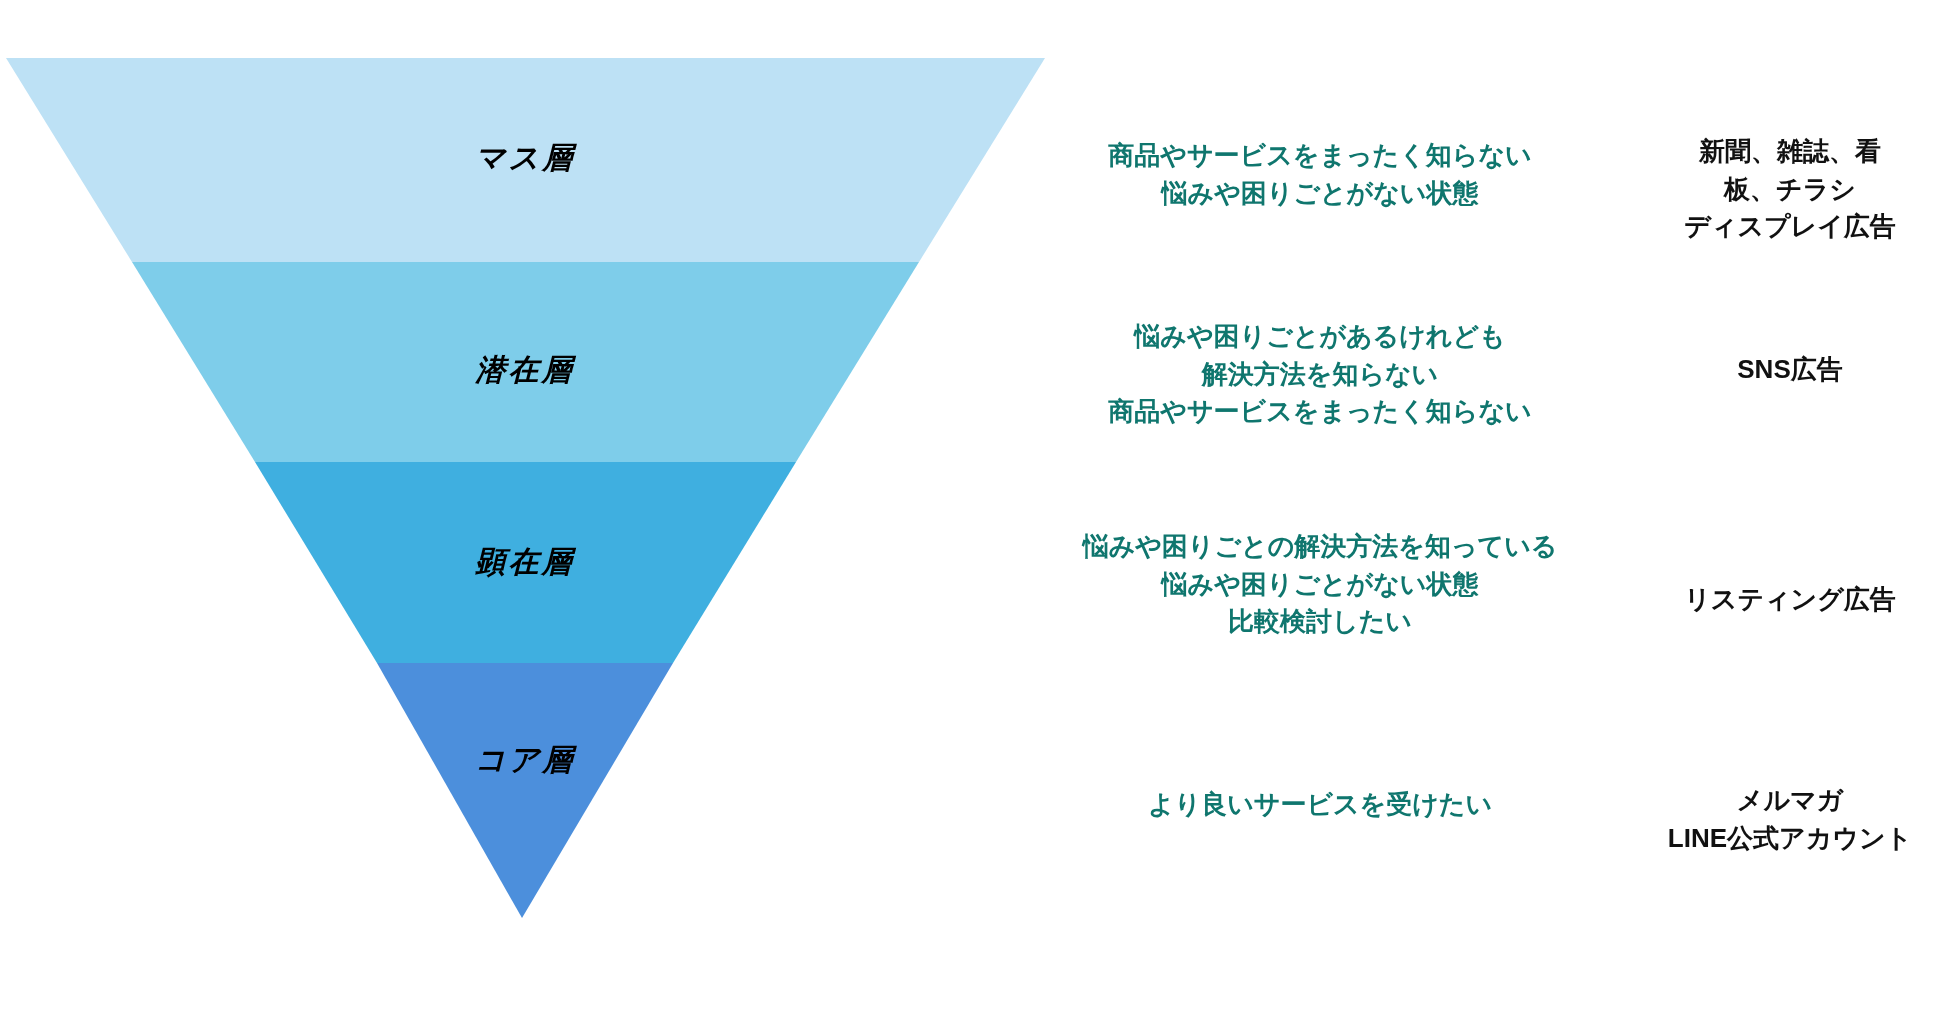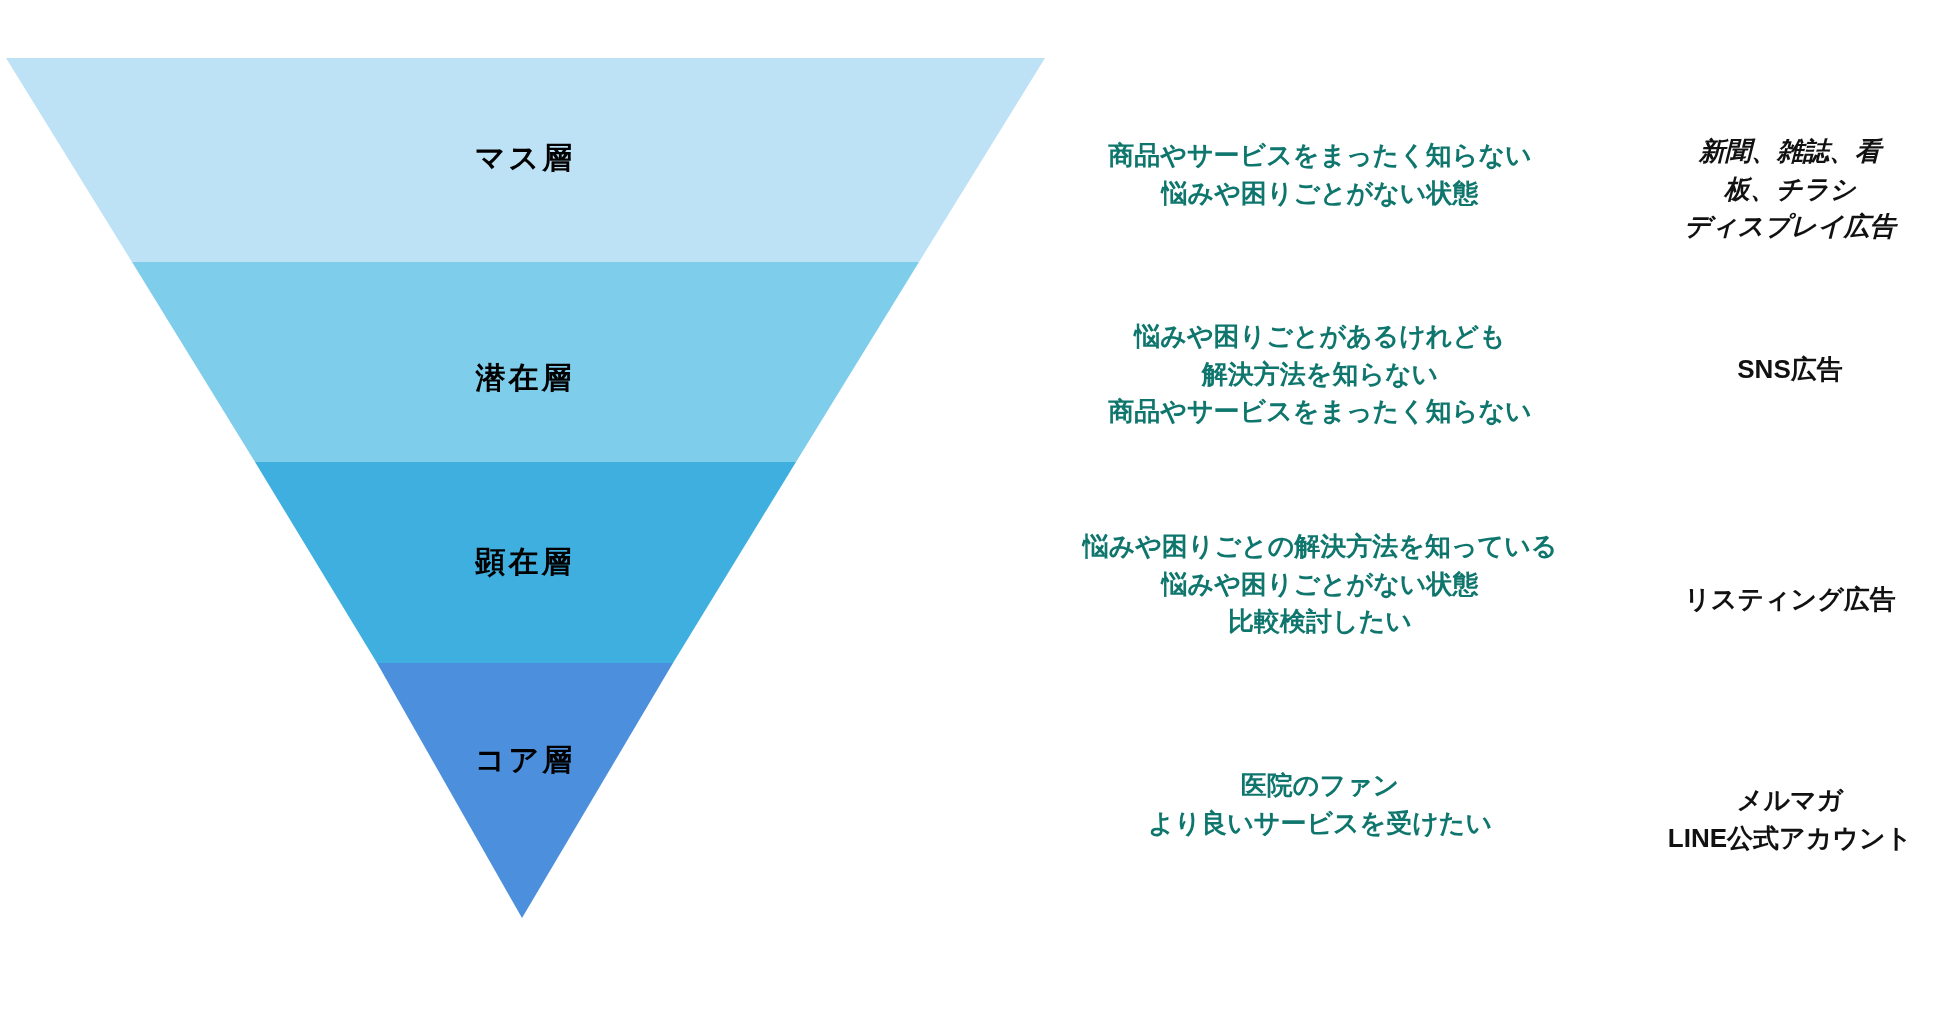--- a/index.html
+++ b/index.html
@@ -38,20 +38,21 @@
   .funnel-stage-label {
     position: absolute;
     text-align: center;
     font-weight: bold;
     font-size: 30px;
     letter-spacing: 3px;
     color: #000000;
     white-space: nowrap;
     transform: translate(-50%, -50%);
     pointer-events: none;
+    font-style: italic;
   }
 
   
   .desc-col {
     position: absolute;
     left: 1020px;
     width: 600px;
     text-align: center;
     font-weight: bold;
     font-size: 26px;
@@ -85,21 +86,21 @@
       <polygon points="6,58 1045,58 919,262 132,262" fill="#BDE1F5"></polygon>
 
       <polygon points="132,262 919,262 796,462 255,462" fill="#7ECDEA"></polygon>
 
       <polygon points="255,462 796,462 673,663 377,663" fill="#3FAFE0"></polygon>
 
       <polygon points="377,663 673,663 522,918" fill="#4C8FDC"></polygon>
     </svg>
 
     <div class="funnel-stage-label" style="left:525px; top:158px;">マス層</div>
-    <div class="funnel-stage-label" style="left:525px; top:370px;margin-top:8px;">潜在層</div>
+    <div class="funnel-stage-label" style="left:525px; top:370px;">潜在層</div>
     <div class="funnel-stage-label" style="left:525px; top:562px;">顕在層</div>
     <div class="funnel-stage-label" style="left:525px; top:760px;text-align:right;">コア層</div>
   </div>
 
   <div class="desc-col" style="top:175px;">
     <span class="text-line">商品やサービスをまったく知らない</span>
     <span class="text-line">悩みや困りごとがない状態</span>
   </div>
 
   <div class="desc-col" style="top:375px;">
@@ -108,25 +109,24 @@
     <span class="text-line">商品やサービスをまったく知らない</span>
   </div>
 
   <div class="desc-col" style="top:585px;">
     <span class="text-line">悩みや困りごとの解決方法を知っている</span>
     <span class="text-line">悩みや困りごとがない状態</span>
     <span class="text-line">比較検討したい</span>
   </div>
 
   <div class="desc-col" style="top:805px;">
-    <span class="text-line">医院のファン</span>
     <span class="text-line">より良いサービスを受けたい</span>
   </div>
 
-  <div class="channel-col" style="top:190px;font-style:italic;">
+  <div class="channel-col" style="top:190px;">
     <span class="text-line">新聞、雑誌、看</span>
     <span class="text-line">板、チラシ</span>
     <span class="text-line">ディスプレイ広告</span>
   </div>
 
   <div class="channel-col" style="top:370px;">
     <span class="text-line">SNS広告</span>
   </div>
 
   <div class="channel-col" style="top:600px;">

